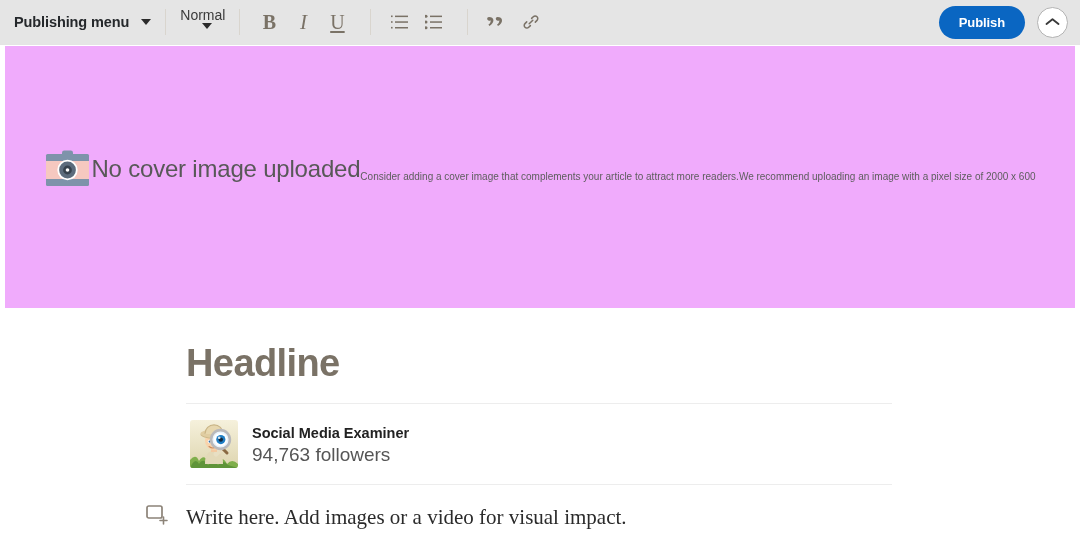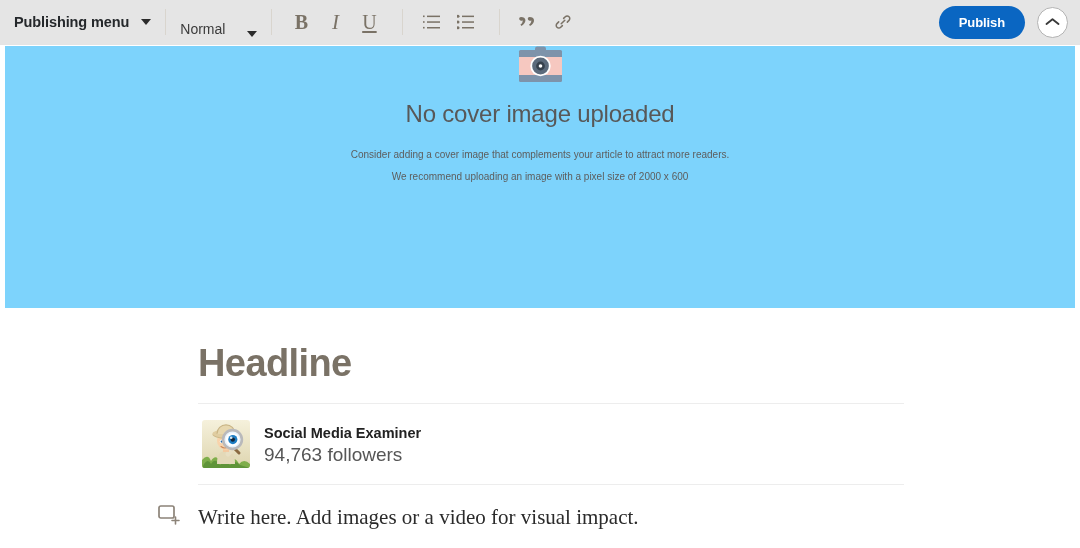--- a/index.html
+++ b/index.html
@@ -48,23 +48,24 @@
     margin-left: 12px;
   }
   .tb-sep {
     width: 1px;
     height: 26px;
     background: #d9d5ce;
     margin: 0 14px;
   }
   .tb-style {
     display: flex;
-    align-items: flex-end;
+    align-items: flex-start;
     cursor: pointer;
     height: 30px;
+    flex-direction: column;
   }
   .tb-style-label {
     font-size: 14px;
     color: #3b3b3b;
   }
   .tb-style .caret {
     border-top-color: #2b2b2b;
     margin-left: 22px;
   }
   .fmt-group {
@@ -127,46 +128,46 @@
     background: #fff;
   }
 
   
   #cover-area {
     position: absolute;
     left: 5px;
     top: 46px;
     width: 1070px;
     height: 262px;
-    background: #7dd3fc;
-    display: flex;
-    flex-direction: column;
-    align-items: center;
-    justify-content: flex-start;
+    background: #f0abfc;
+    display: flex;
+    flex-direction: row;
+    align-items: center;
+    justify-content: center;
     cursor: pointer;
   }
   #camera-icon { margin-bottom: 10px; }
   #cover-title {
     font-size: 24px;
     color: #585858;
     font-weight: normal;
     margin: 0 0 16px 0;
     letter-spacing: -0.2px;
   }
   .cover-sub {
     font-size: 10px;
     color: #5d5d5d;
     line-height: 22px;
     text-align: center;
   }
 
   
   #article {
     position: absolute;
-    left: 198px;
+    left: 186px;
     top: 330px;
     width: 706px;
   }
   #headline {
     font-size: 38px;
     font-weight: bold;
     color: #7a7266;
     margin: 0;
     padding: 12px 0 18px 0;
     letter-spacing: -0.6px;

